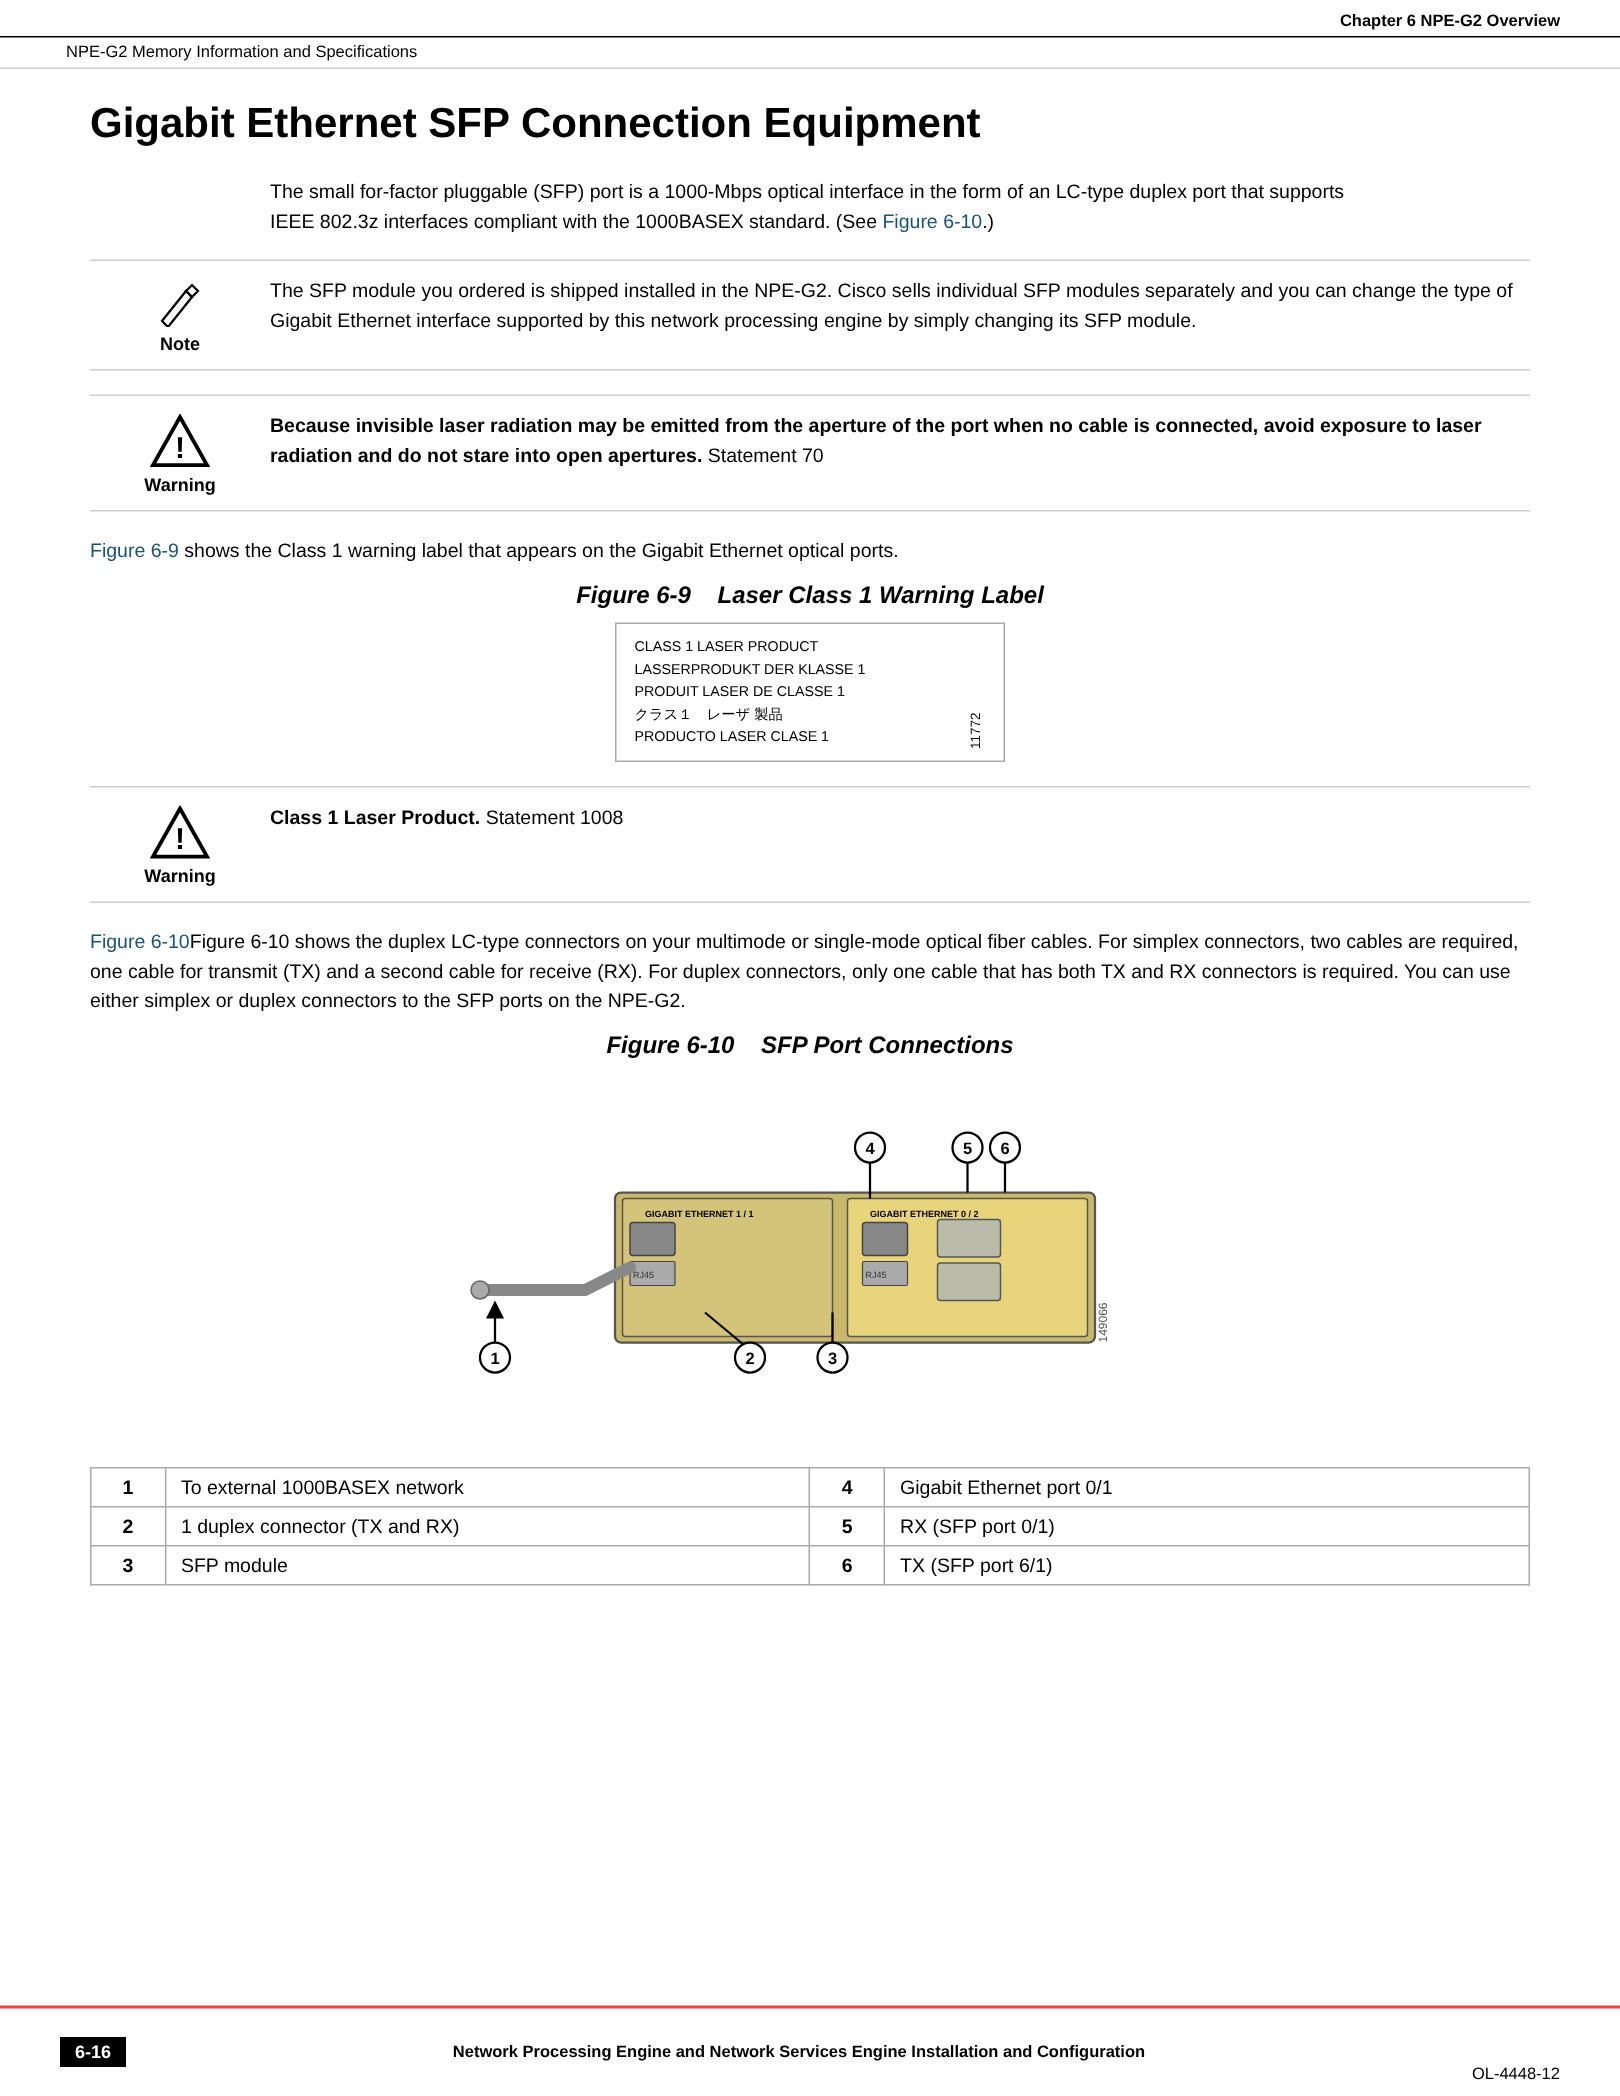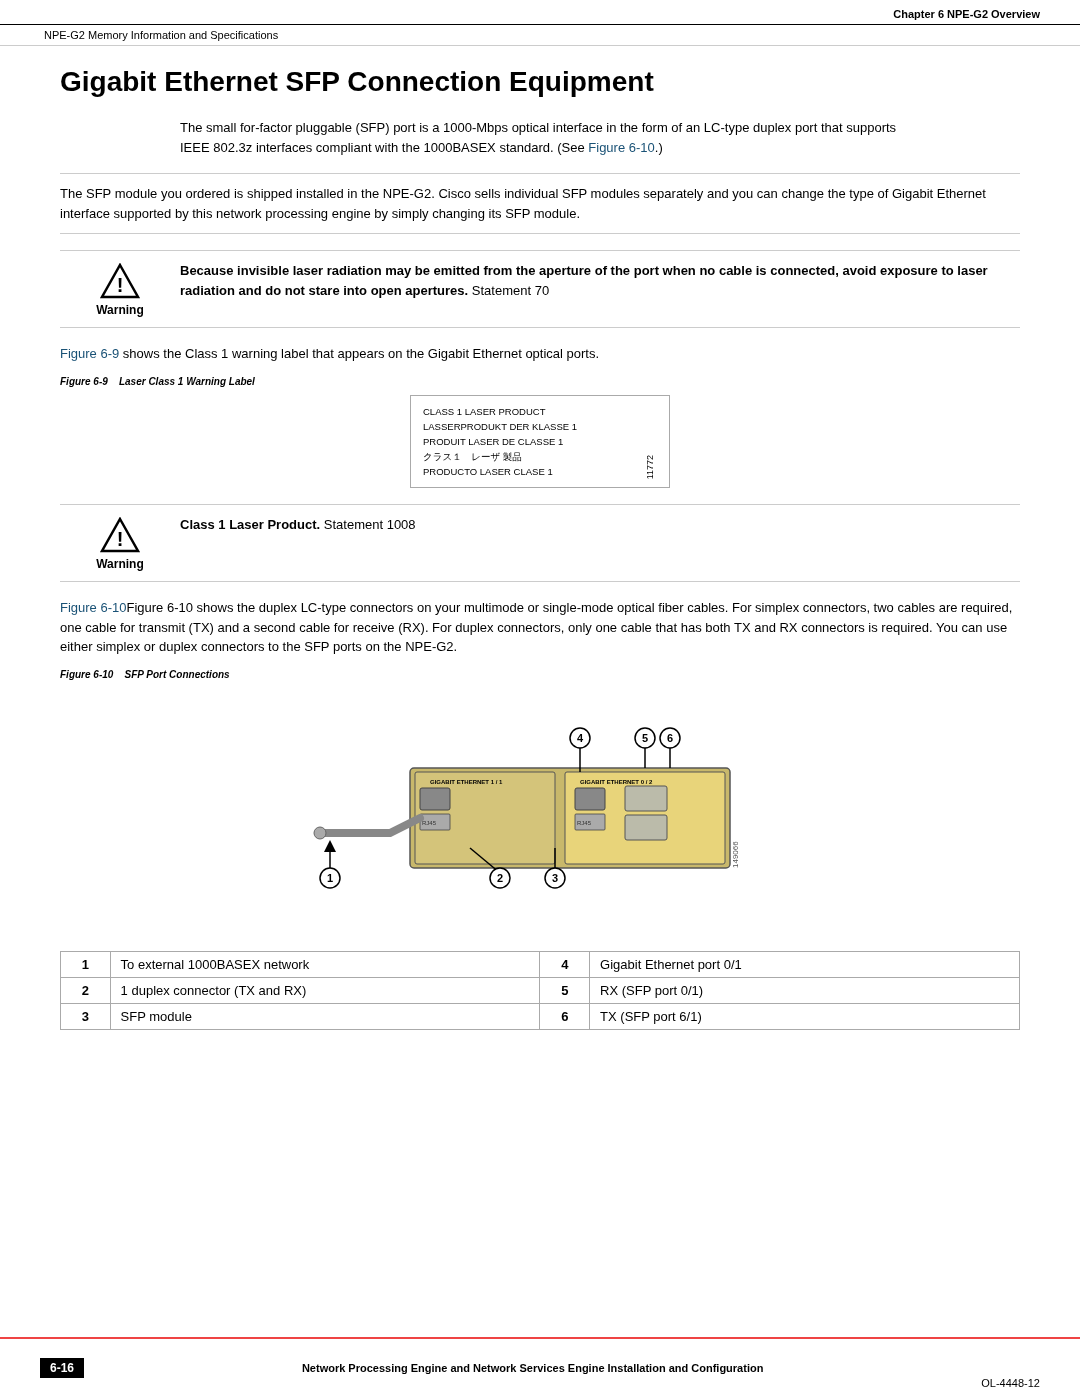--- a/index.html
+++ b/index.html
@@ -125,23 +125,23 @@
       flex: 1;
       line-height: 1.5;
       font-size: 13px;
     }
     .warning-content strong {
       font-weight: bold;
     }
 
     
     .figure-label {
-      text-align: left;
-      font-weight: bold;
-      font-size: 10px;
+      text-align: center;
+      font-weight: bold;
+      font-size: 16px;
       margin: 12px 0 8px 0;
       font-style: italic;
     }
     .figure-label span.fig-num {
       font-style: italic;
       font-weight: bold;
     }
 
     
     .laser-label-figure {
@@ -257,20 +257,28 @@
   <div class="main-content">
 
     <h1 class="page-title">Gigabit Ethernet SFP Connection Equipment</h1>
 
     <div class="body-text">
       <span>The small for-factor pluggable (SFP) port is a 1000-Mbps optical interface in the form of an LC-type duplex port that supports</span><br>
       <span>IEEE 802.3z interfaces compliant with the 1000BASEX standard. (See </span><a href="#" class="link-text">Figure 6-10</a><span>.)</span>
     </div>
 
     <div class="note-block">
+      <div class="note-icon-area">
+        <svg width="32" height="32" viewBox="0 0 32 32">
+          <path d="M4 28 L20 8 L24 12 L8 32 Z" fill="none" stroke="#000" stroke-width="1.5"></path>
+          <path d="M20 8 L24 4 L28 8 L24 12 Z" fill="none" stroke="#000" stroke-width="1.5"></path>
+          <line x1="4" y1="28" x2="8" y2="32" stroke="#000" stroke-width="1"></line>
+        </svg>
+        <span class="note-label">Note</span>
+      </div>
       <div class="note-content">The SFP module you ordered is shipped installed in the NPE-G2. Cisco sells individual SFP modules separately and you can change the type of Gigabit Ethernet interface supported by this network processing engine by simply changing its SFP module.</div>
     </div>
 
     <div class="warning-block">
       <div class="warning-icon-area">
         <svg class="warning-triangle" viewBox="0 0 40 36" width="40" height="36">
           <polygon points="20,2 38,34 2,34" fill="none" stroke="#000" stroke-width="2.5"></polygon>
           <text x="20" y="29" text-anchor="middle" font-size="20" font-weight="bold" fill="#000">!</text>
         </svg>
         <span class="warning-label">Warning</span>

